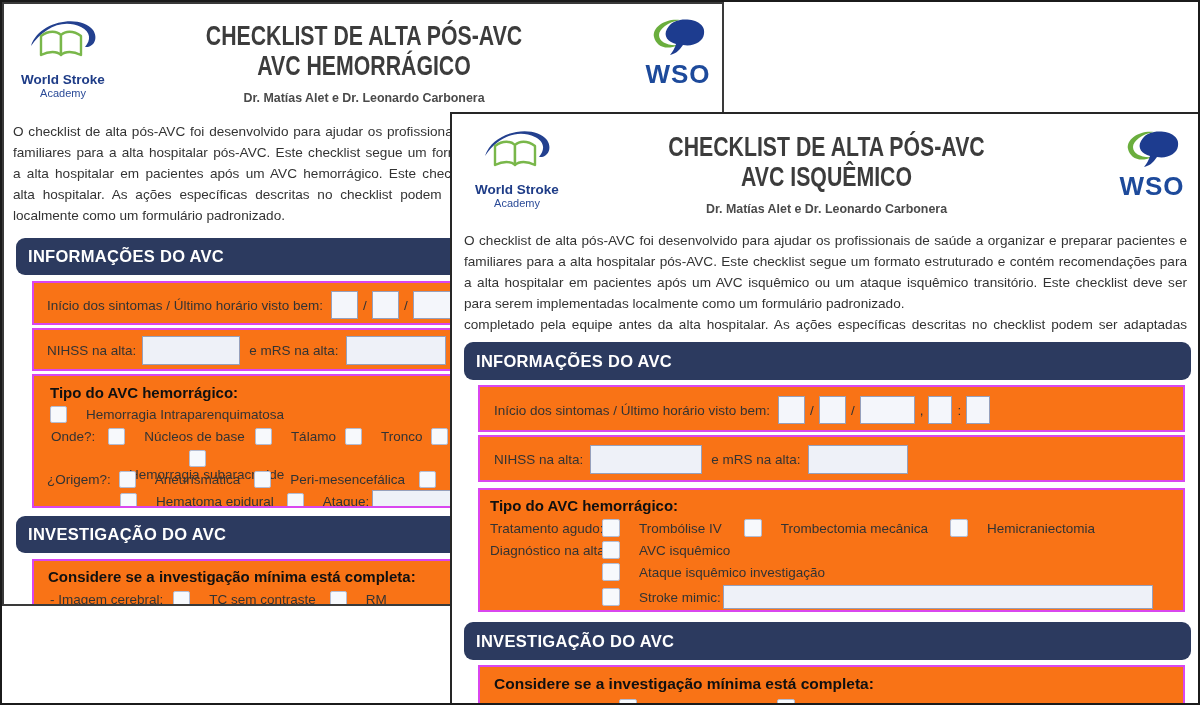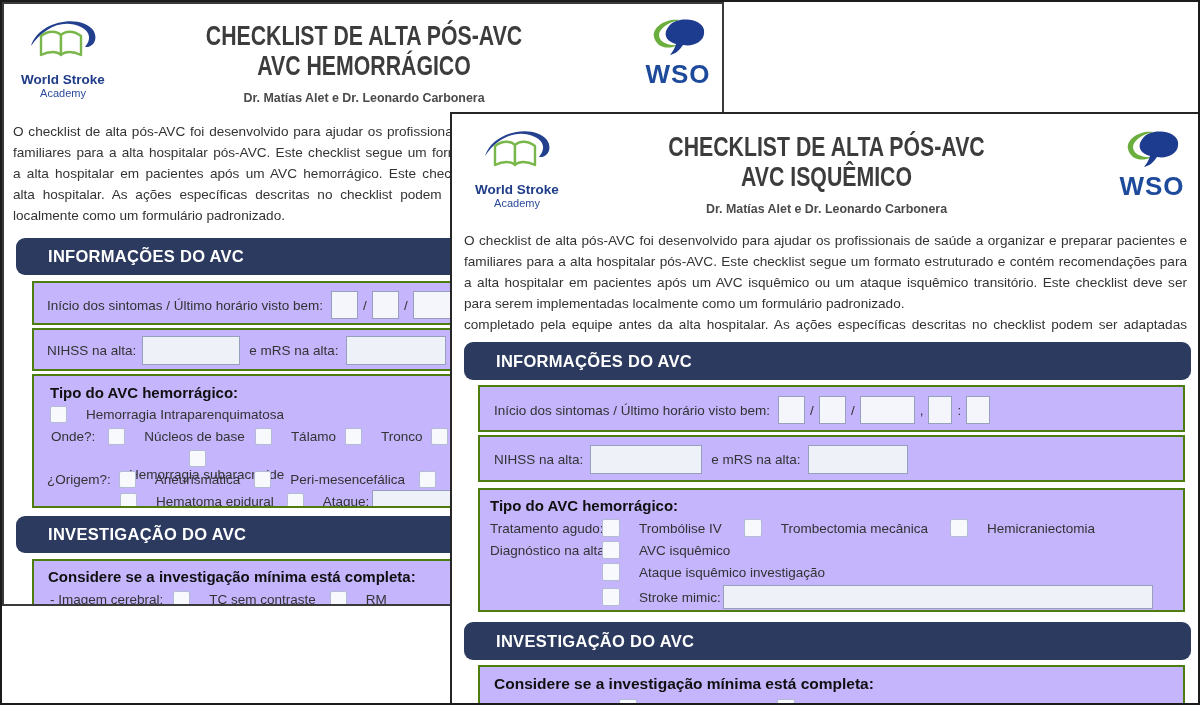--- a/index.html
+++ b/index.html
@@ -27,22 +27,22 @@
   .intro-h .hl { white-space:nowrap; line-height:21px; }
   .intro-h .hl:nth-child(1){ word-spacing:1px; }
   .intro-h .hl:nth-child(2){ word-spacing:1.5px; }
   .intro-h .hl:nth-child(3){ word-spacing:2.5px; }
   .intro-h .hl:nth-child(4){ word-spacing:4px; }
   .intro-i .jl { line-height:21px; text-align:justify; text-align-last:justify; }
   .intro-i .jl.last { text-align-last:left; }
 
   
   .bar { position:absolute; height:37px; background:#2c3a5f; border-radius:9px; display:flex; align-items:center;
-         color:#fff; font-weight:bold; font-size:16.5px; letter-spacing:0.3px; padding-left:32px; }
-  .fbx { position:absolute; background:#c4b5fd; border:2px solid #4d7c0f; overflow:hidden; }
+         color:#fff; font-weight:bold; font-size:16.5px; letter-spacing:0.3px; padding-left:12px; }
+  .fbx { position:absolute; background:#f97316; border:2px solid #d946ef; overflow:hidden; }
   .frow { position:absolute; display:flex; align-items:center; white-space:nowrap; font-size:13.5px; color:#333; }
   .bt { font-weight:bold; font-size:15px; color:#101010; }
 
   
   .cb { display:inline-block; width:18px; height:18px; background:#f7f9fc; border:1px solid #b3bcd2; border-radius:2px; flex:0 0 auto; }
   .page-hemo .cb { width:17px; height:17px; }
   .cbl { margin-left:19px; }
   .fld { display:inline-block; background:#eef1f8; border:1px solid #96a0bc; height:29px; }
   .db  { display:inline-block; width:27px; height:28px; background:#f4f6fb; border:1px solid #96a0bc; flex:0 0 auto; }
   .db.wide { width:55px; }

